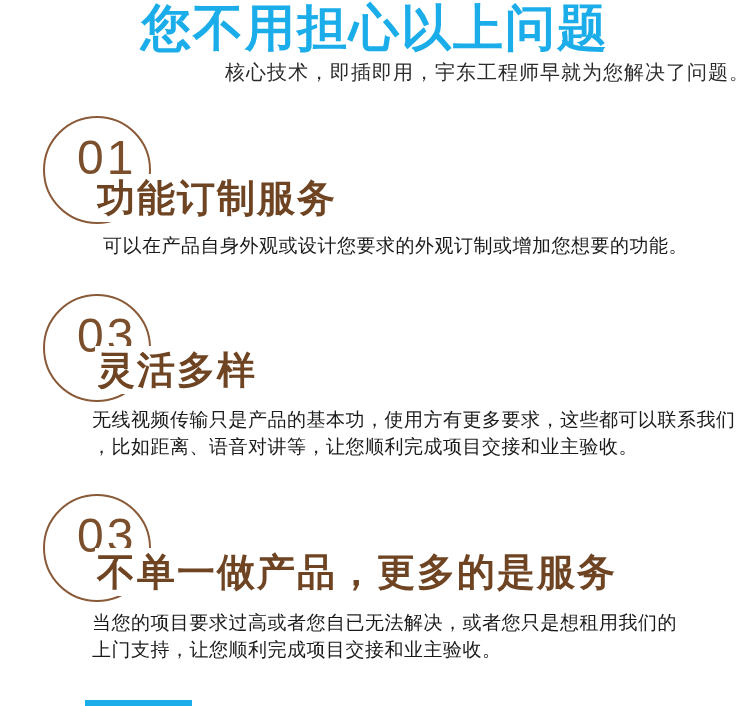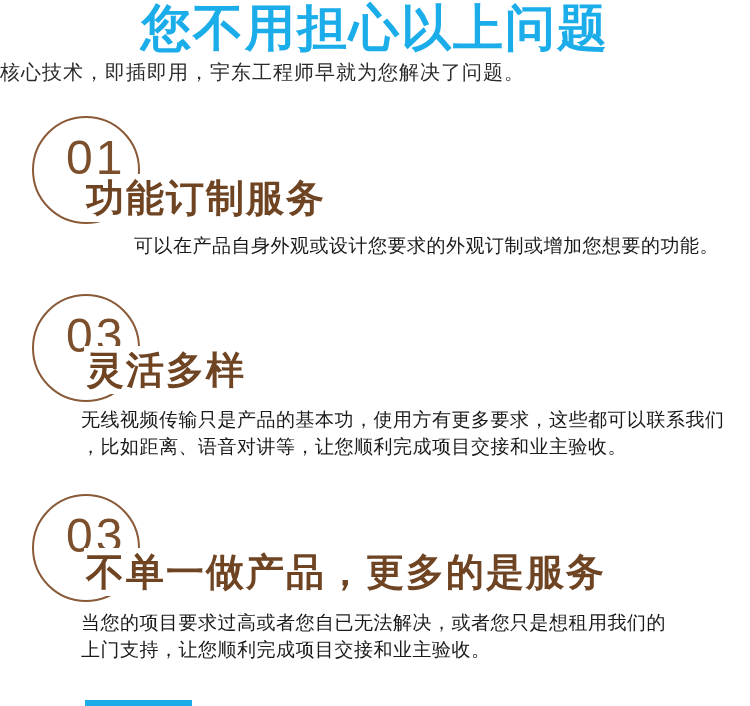--- a/index.html
+++ b/index.html
@@ -23,26 +23,26 @@
   .main-title{
     position:absolute;top:0;left:0;width:750px;
     text-align:center;
     font-size:50px;line-height:56px;
     font-weight:bold;
     letter-spacing:2px;
     color:var(--accent-cyan);
   }
   .subtitle{
     position:absolute;top:60px;left:0;width:750px;
-    text-align:left;
+    text-align:right;
     font-size:20px;line-height:24px;
     letter-spacing:1px;
     color:#2b2b2b;
   }
-  .feature{position:absolute;left:0;width:673px;}
+  .feature{position:absolute;left:11px;width:673px;}
   .f1{top:116px;height:160px;}
   .f2{top:294px;height:180px;}
   .f3{top:494px;height:205px;}
   .circle{
     position:absolute;left:32px;top:0;
     width:108px;height:108px;
     border:2px solid var(--circle-brown);
     border-radius:50%;
   }
   .num{
@@ -65,21 +65,21 @@
   }
   .f1 .ftitle{top:58px;}
   .f2 .ftitle{top:52px;}
   .f3 .ftitle{top:54px;}
   .fdesc{
     position:absolute;
     font-size:19px;line-height:27px;
     letter-spacing:0.5px;
     color:var(--body-text);
   }
-  .f1 .fdesc{left:92px;top:116px;margin-left:42px;}
+  .f1 .fdesc{left:92px;top:116px;}
   .f2 .fdesc{left:81px;top:112px;}
   .f3 .fdesc{left:81px;top:115px;}
   .fdesc .line{display:block;white-space:nowrap;}
   .bottom-bar{
     position:absolute;
     left:85px;top:700px;
     width:107px;height:6px;
     background:var(--accent-cyan);
   }
 </style>

